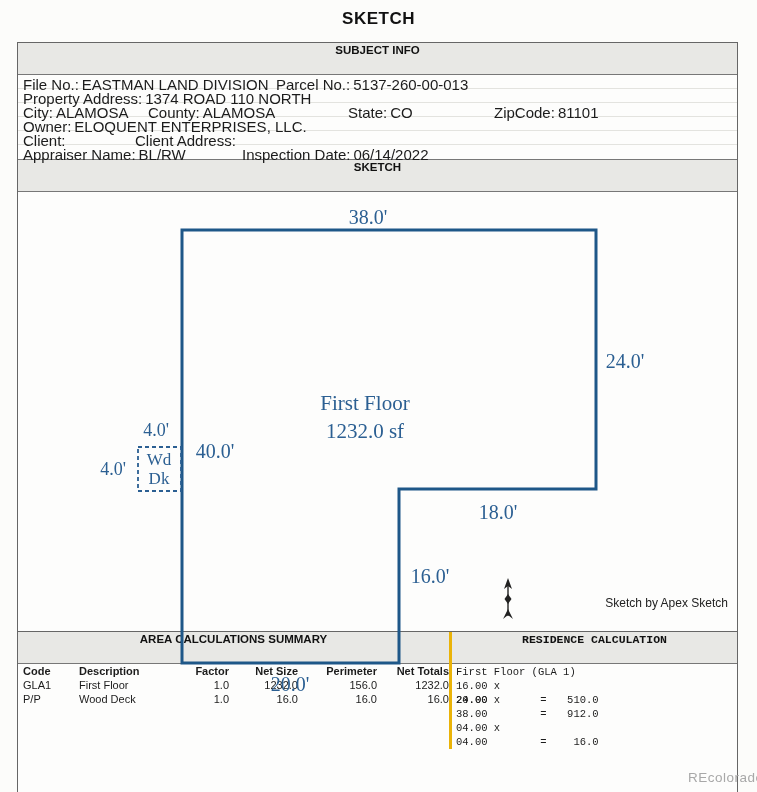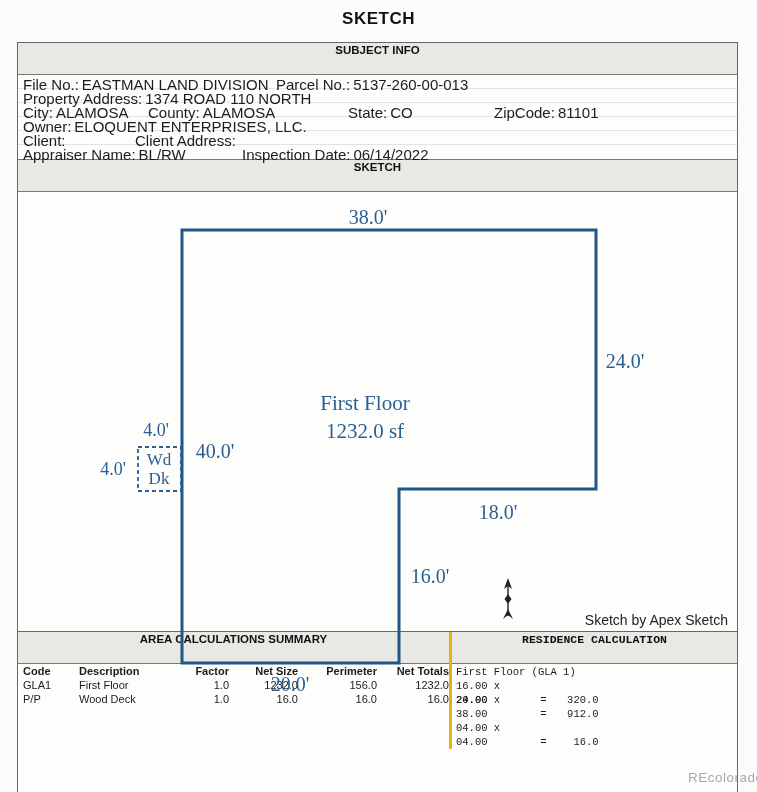--- a/index.html
+++ b/index.html
@@ -13,21 +13,21 @@
          background:#fdfdfc; }
   .band { height:32px; line-height:15px; background:#e8e8e5; border-bottom:1px solid #777;
           text-align:center; font-weight:bold; font-size:11.5px; color:#111; }
   .si-rows { border-bottom:1px solid #777; }
   .si-row { position:relative; height:14px; font-size:15px; border-bottom:1px solid #e3e3df; }
   .si-row:last-child { border-bottom:none; }
   .fld { position:absolute; top:1px; white-space:nowrap; }
   .fld .lab { margin-right:3px; }
   .sketch-area { position:relative; height:440px; border-bottom:1px solid #666; background:#fdfdfc; }
   .sketch-area svg { position:absolute; left:0; top:0; }
-  .credit { position:absolute; right:9px; bottom:3px; font-size:14px; color:#222; }
+  .credit { position:absolute; right:9px; bottom:21px; font-size:12px; color:#222; }
   .bottom { display:flex; height:117px; }
   .panel-left { width:434px; border-right:3px solid #eab308; }
   .panel-right { flex:1;font-family:Liberation Mono, monospace; }
   .tbl { padding-left:5px; font-size:11px; }
   .trow { display:grid; grid-template-columns:56px 79px 71px 69px 79px 72px; height:14px; line-height:14px; }
   .trow.hdr { font-weight:bold; }
   .trow .num { text-align:right; }
   .rc-body { padding:1px 0 0 4px; font-size:10.5px; }
   .rc-title { height:14px; line-height:14px; }
   .rc-line { height:14px; line-height:14px; }
@@ -139,21 +139,21 @@
         </div>
       </div>
 
       <div class="panel-right">
         <div class="band">RESIDENCE CALCULATION</div>
         <div class="rc-body">
           <div class="rc-title">First Floor (GLA 1)</div>
           <div class="rc-line">
             <span class="expr">16.00 x 20.00</span>
             <span class="eq">=</span>
-            <span class="res">320.0</span>
+            <span class="res">510.0</span>
           </div>
           <div class="rc-line">
             <span class="expr">24.00 x 38.00</span>
             <span class="eq">=</span>
             <span class="res">912.0</span>
           </div>
           <div class="rc-gap"></div>
           <div class="rc-line">
             <span class="expr">04.00 x 04.00</span>
             <span class="eq">=</span>

